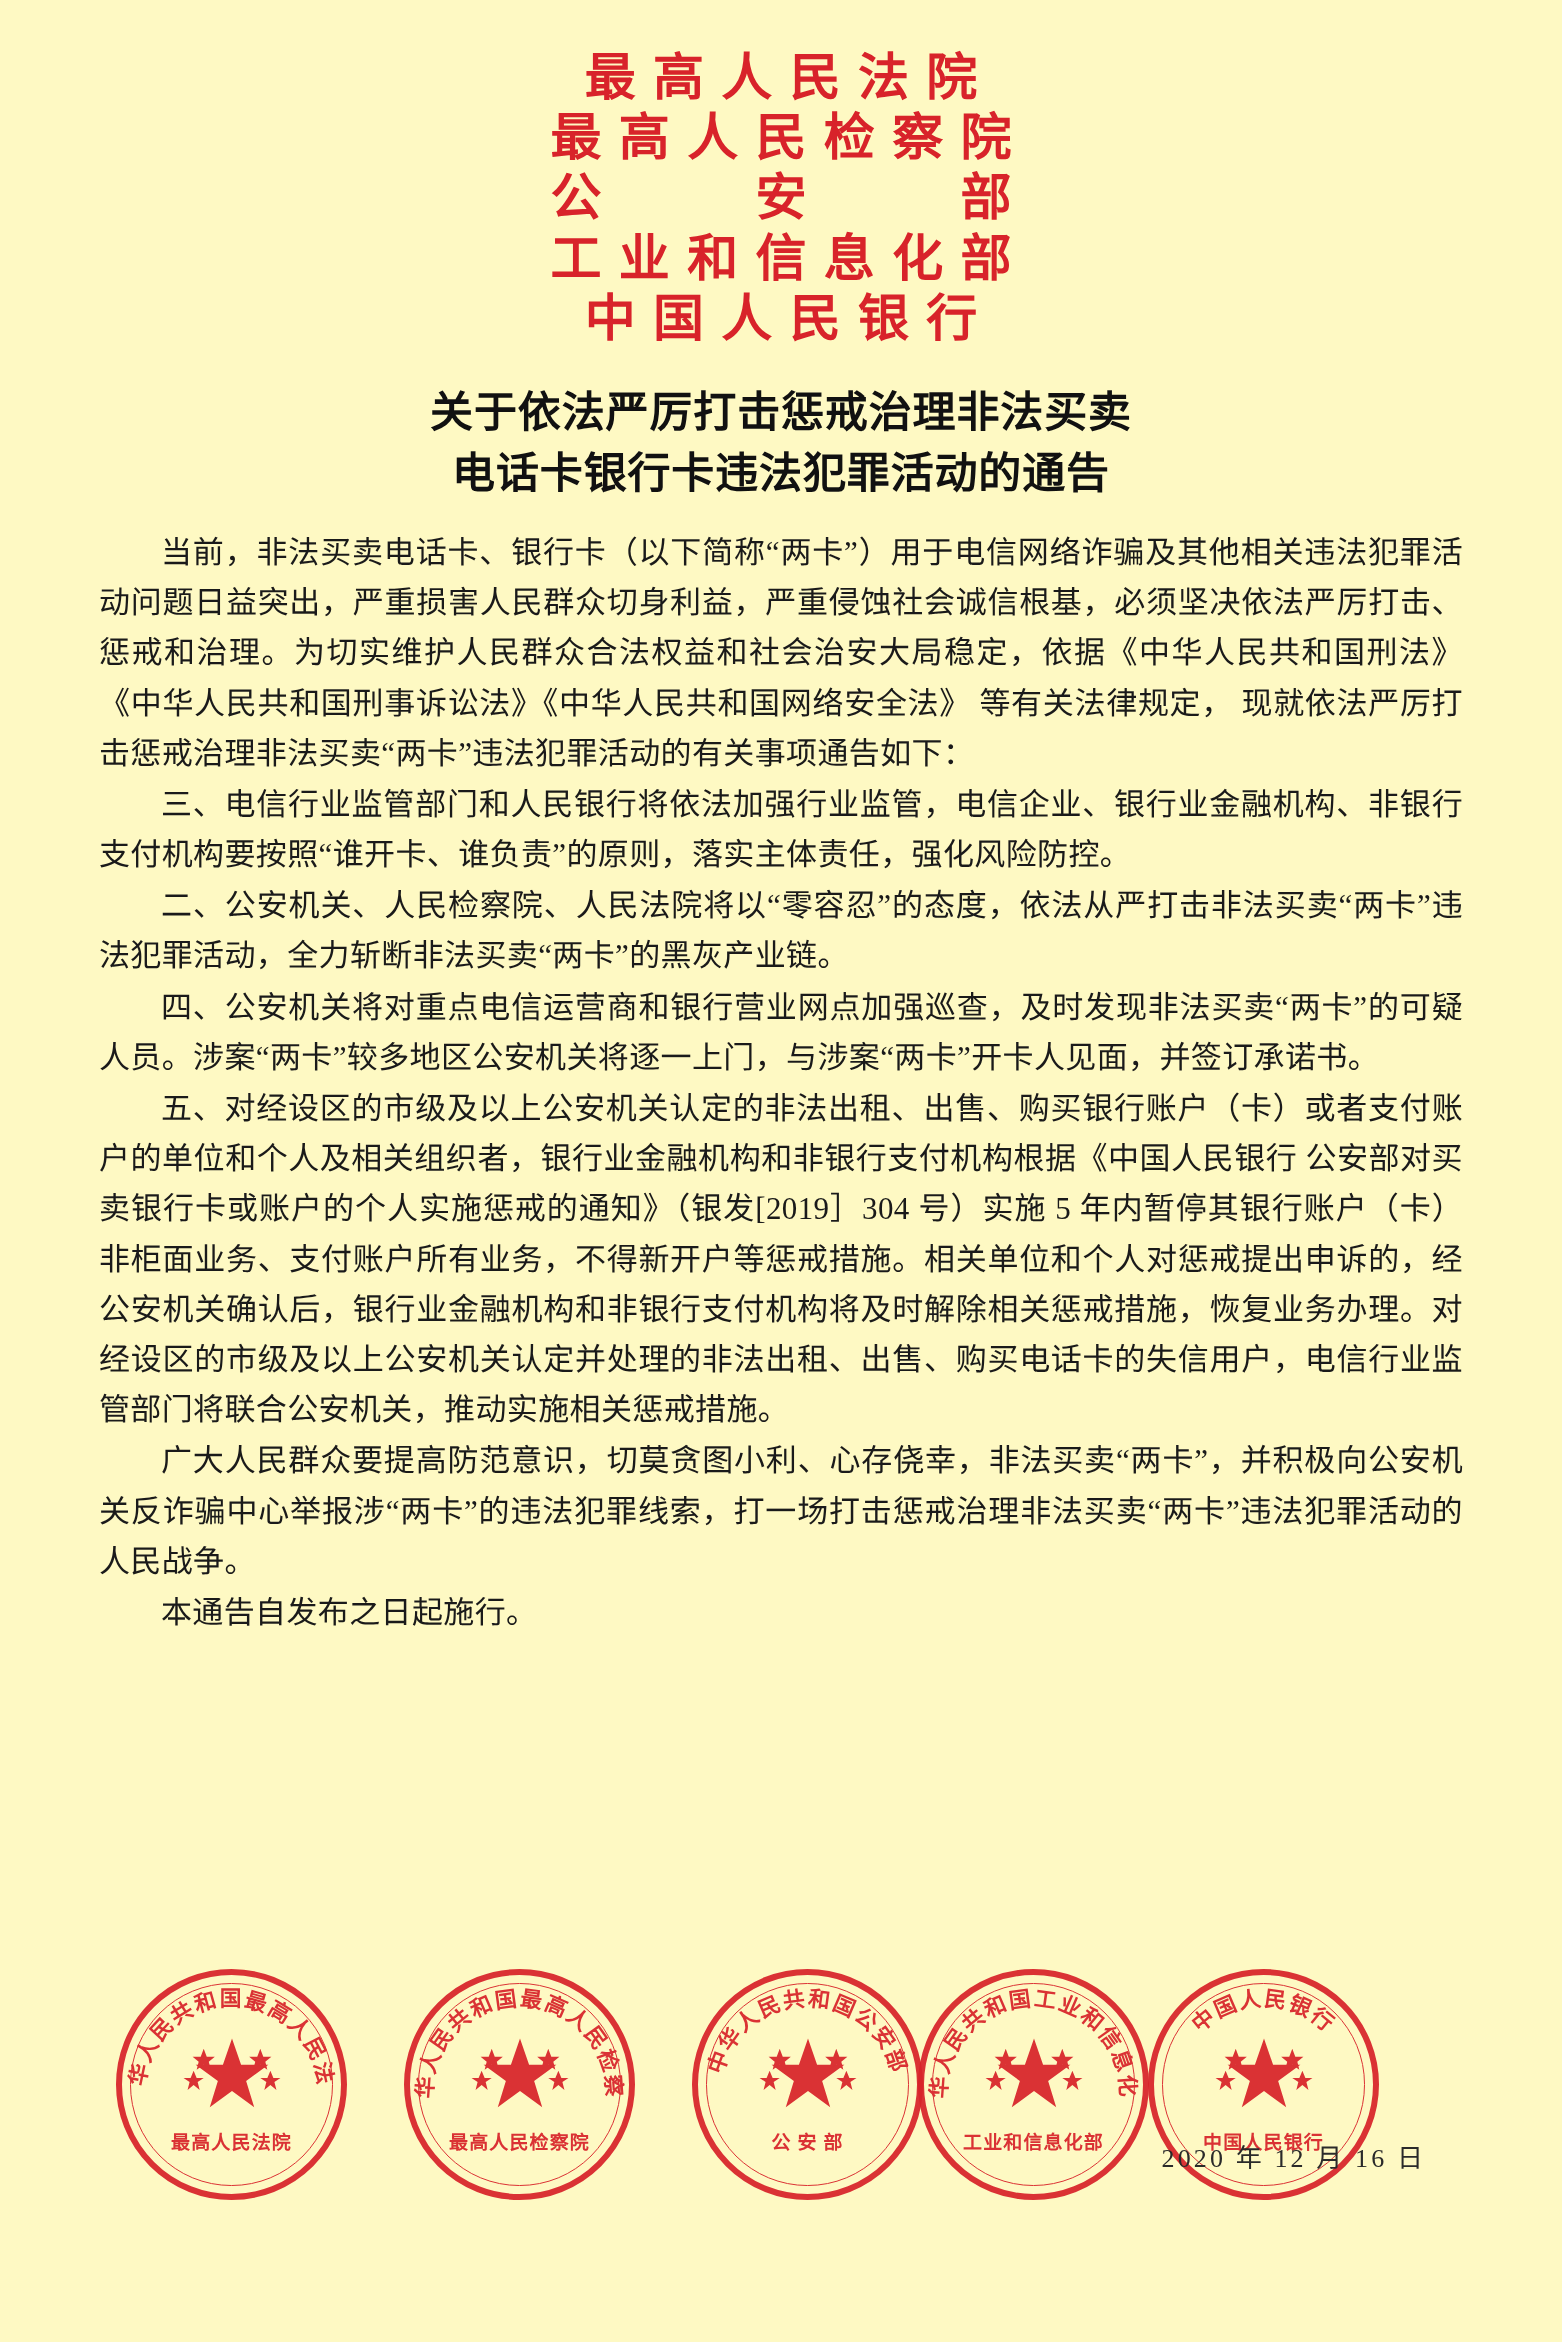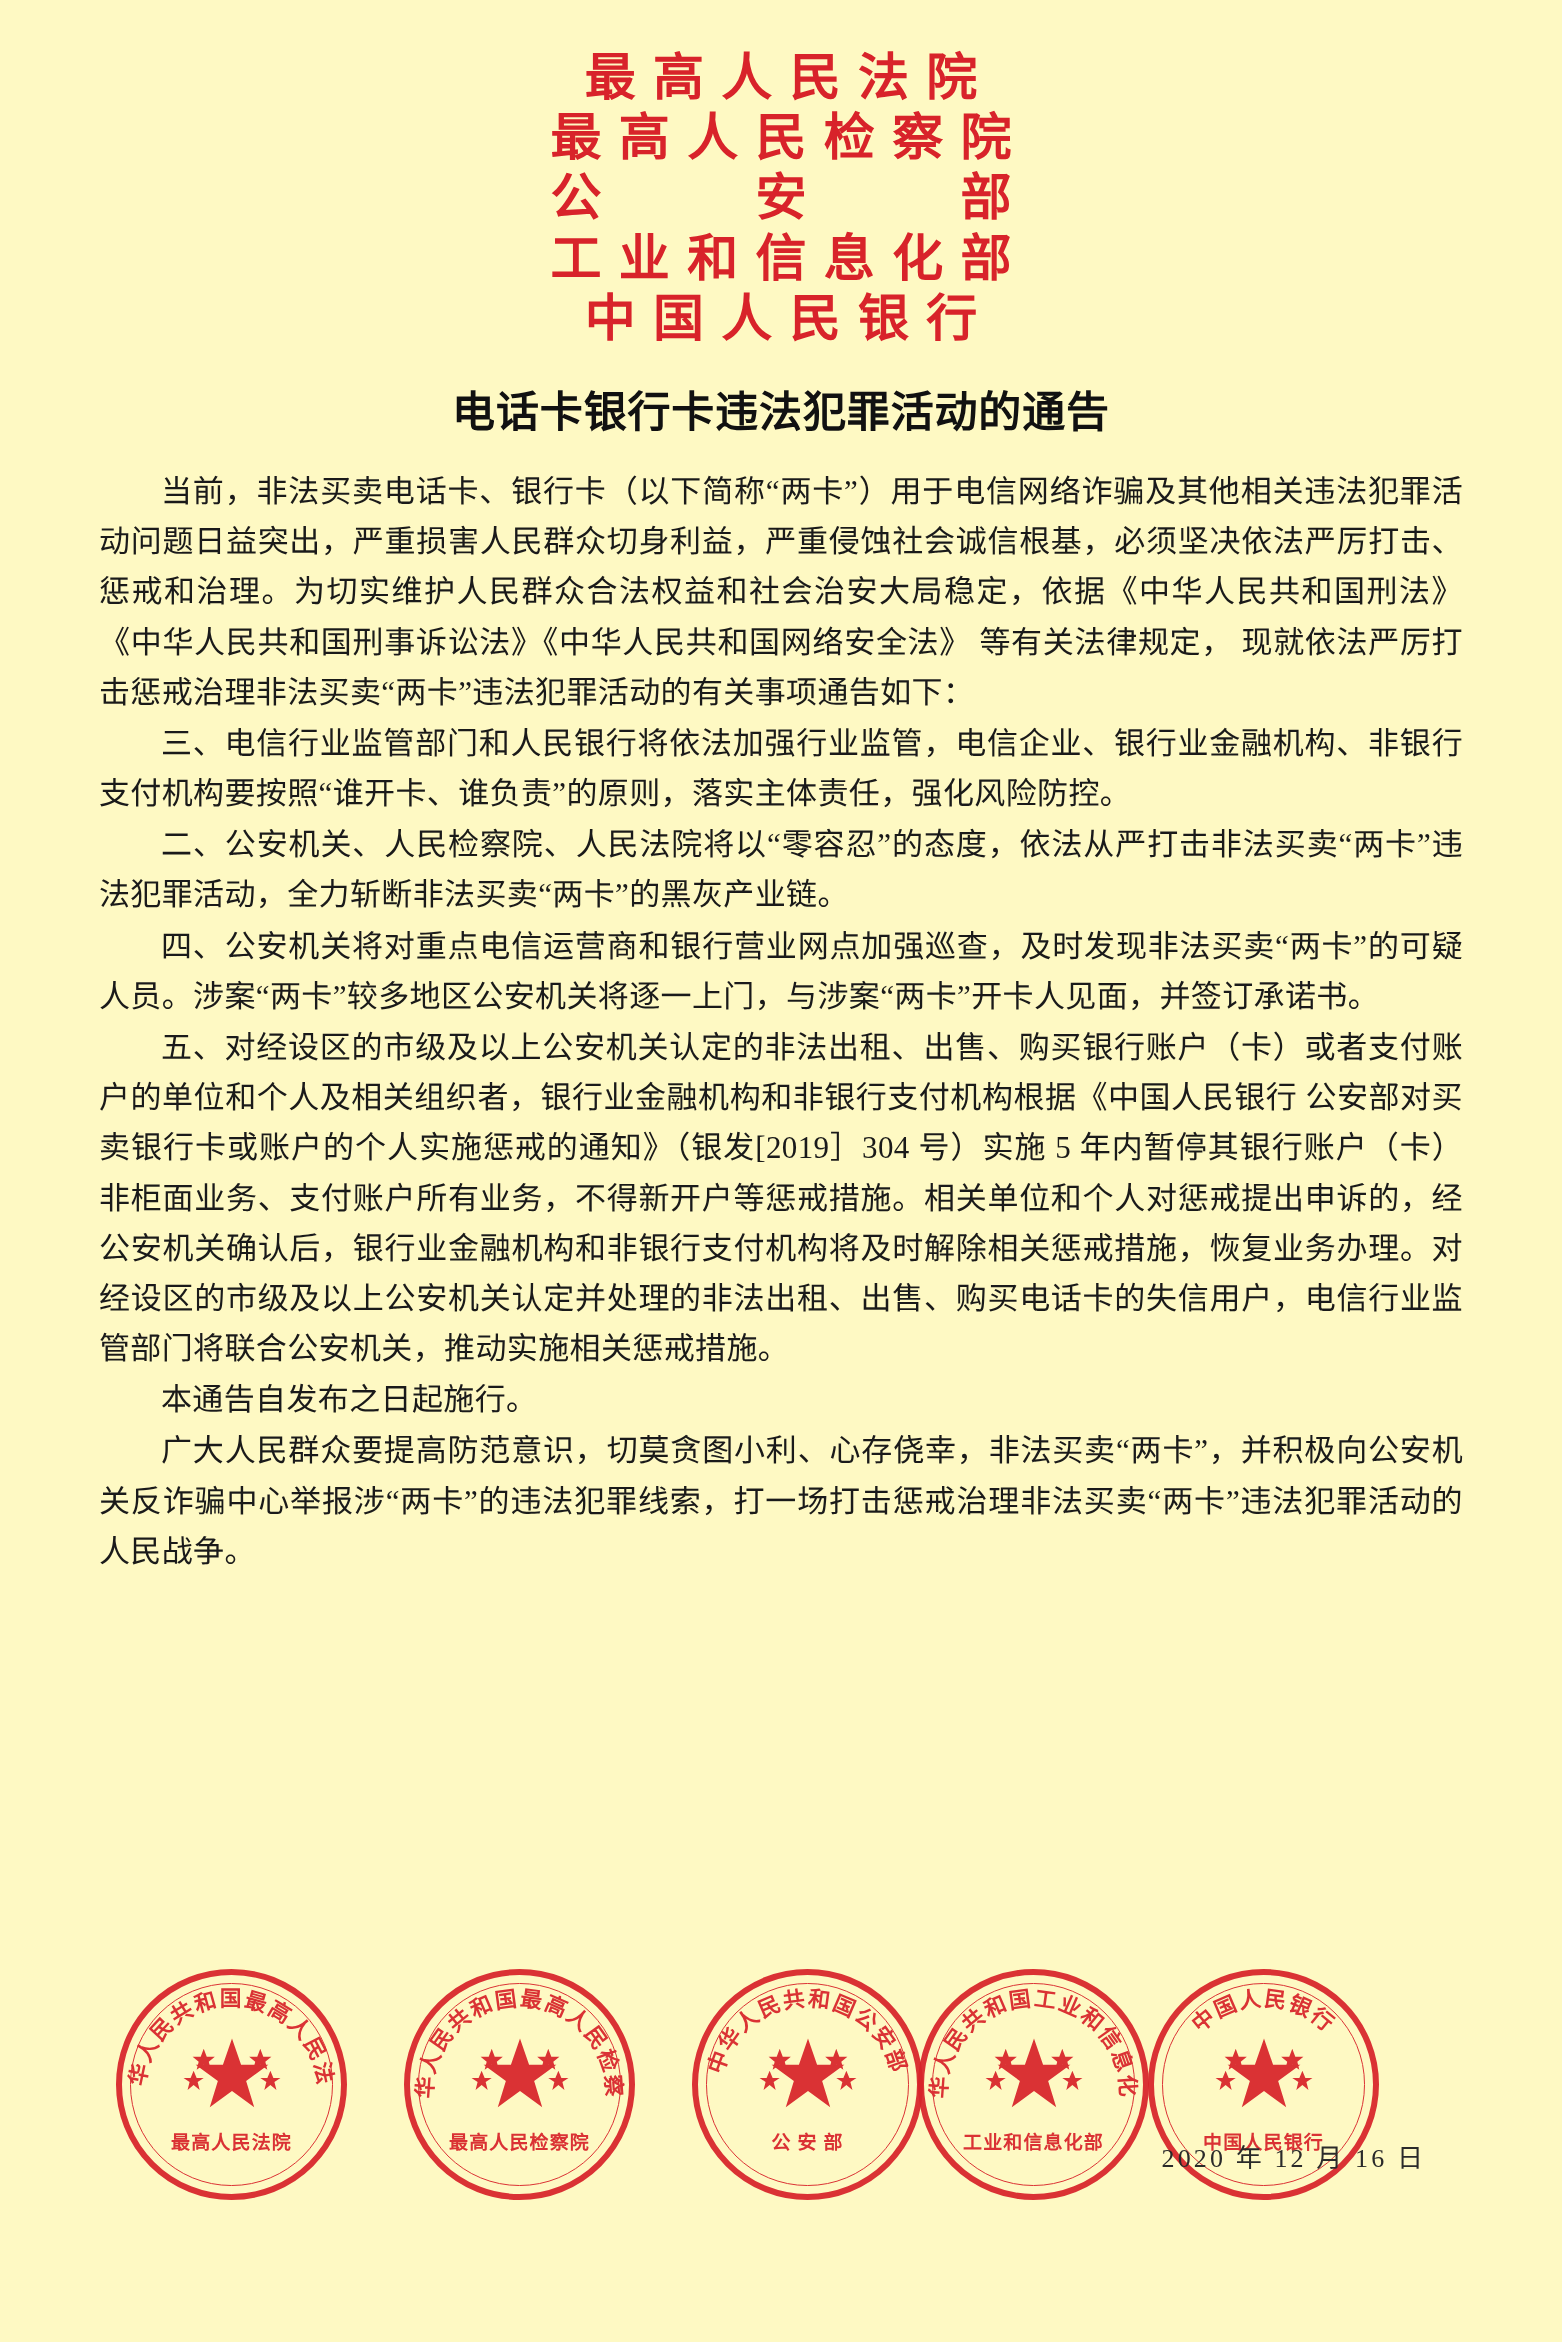--- a/index.html
+++ b/index.html
@@ -144,31 +144,32 @@
 
   <div class="letterhead">
     <div class="lh-line spread-a">最高人民法院</div>
     <div class="lh-line spread-b">最高人民检察院</div>
     <div class="lh-line spread-a">公　　安　　部</div>
     <div class="lh-line spread-a">工业和信息化部</div>
     <div class="lh-line spread-a">中国人民银行</div>
   </div>
 
   <div class="doc-title">
+    <div>关于依法严厉打击惩戒治理非法买卖</div>
     <div>电话卡银行卡违法犯罪活动的通告</div>
   </div>
 
   <div class="body-text">
     <p>当前，非法买卖电话卡、银行卡（以下简称“两卡”）用于电信网络诈骗及其他相关违法犯罪活动问题日益突出，严重损害人民群众切身利益，严重侵蚀社会诚信根基，必须坚决依法严厉打击、惩戒和治理。为切实维护人民群众合法权益和社会治安大局稳定，依据《中华人民共和国刑法》《中华人民共和国刑事诉讼法》《中华人民共和国网络安全法》 等有关法律规定， 现就依法严厉打击惩戒治理非法买卖“两卡”违法犯罪活动的有关事项通告如下：</p>
     <p>三、电信行业监管部门和人民银行将依法加强行业监管，电信企业、银行业金融机构、非银行支付机构要按照“谁开卡、谁负责”的原则，落实主体责任，强化风险防控。</p>
     <p>二、公安机关、人民检察院、人民法院将以“零容忍”的态度，依法从严打击非法买卖“两卡”违法犯罪活动，全力斩断非法买卖“两卡”的黑灰产业链。</p>
     <p>四、公安机关将对重点电信运营商和银行营业网点加强巡查，及时发现非法买卖“两卡”的可疑人员。涉案“两卡”较多地区公安机关将逐一上门，与涉案“两卡”开卡人见面，并签订承诺书。</p>
     <p>五、对经设区的市级及以上公安机关认定的非法出租、出售、购买银行账户（卡）或者支付账户的单位和个人及相关组织者，银行业金融机构和非银行支付机构根据《中国人民银行 公安部对买卖银行卡或账户的个人实施惩戒的通知》（银发[2019］304 号）实施 5 年内暂停其银行账户（卡）非柜面业务、支付账户所有业务，不得新开户等惩戒措施。相关单位和个人对惩戒提出申诉的，经公安机关确认后，银行业金融机构和非银行支付机构将及时解除相关惩戒措施，恢复业务办理。对经设区的市级及以上公安机关认定并处理的非法出租、出售、购买电话卡的失信用户，电信行业监管部门将联合公安机关，推动实施相关惩戒措施。</p>
+    <p>广大人民群众要提高防范意识，切莫贪图小利、心存侥幸，非法买卖“两卡”，并积极向公安机关反诈骗中心举报涉“两卡”的违法犯罪线索，打一场打击惩戒治理非法买卖“两卡”违法犯罪活动的人民战争。</p>
     <p>本通告自发布之日起施行。</p>
-    <p>广大人民群众要提高防范意识，切莫贪图小利、心存侥幸，非法买卖“两卡”，并积极向公安机关反诈骗中心举报涉“两卡”的违法犯罪线索，打一场打击惩戒治理非法买卖“两卡”违法犯罪活动的人民战争。</p>
   </div>
 
   <div class="seals">
 
     <div class="seal" style="left:116px; top:9.2px;">
       <div class="inner-ring"></div>
       <div class="arc-text">
         <svg viewBox="0 0 252 252">
           <defs>
               <path id="arc1" d="M 26,136 A 100,100 0 1 1 226,136"></path>

